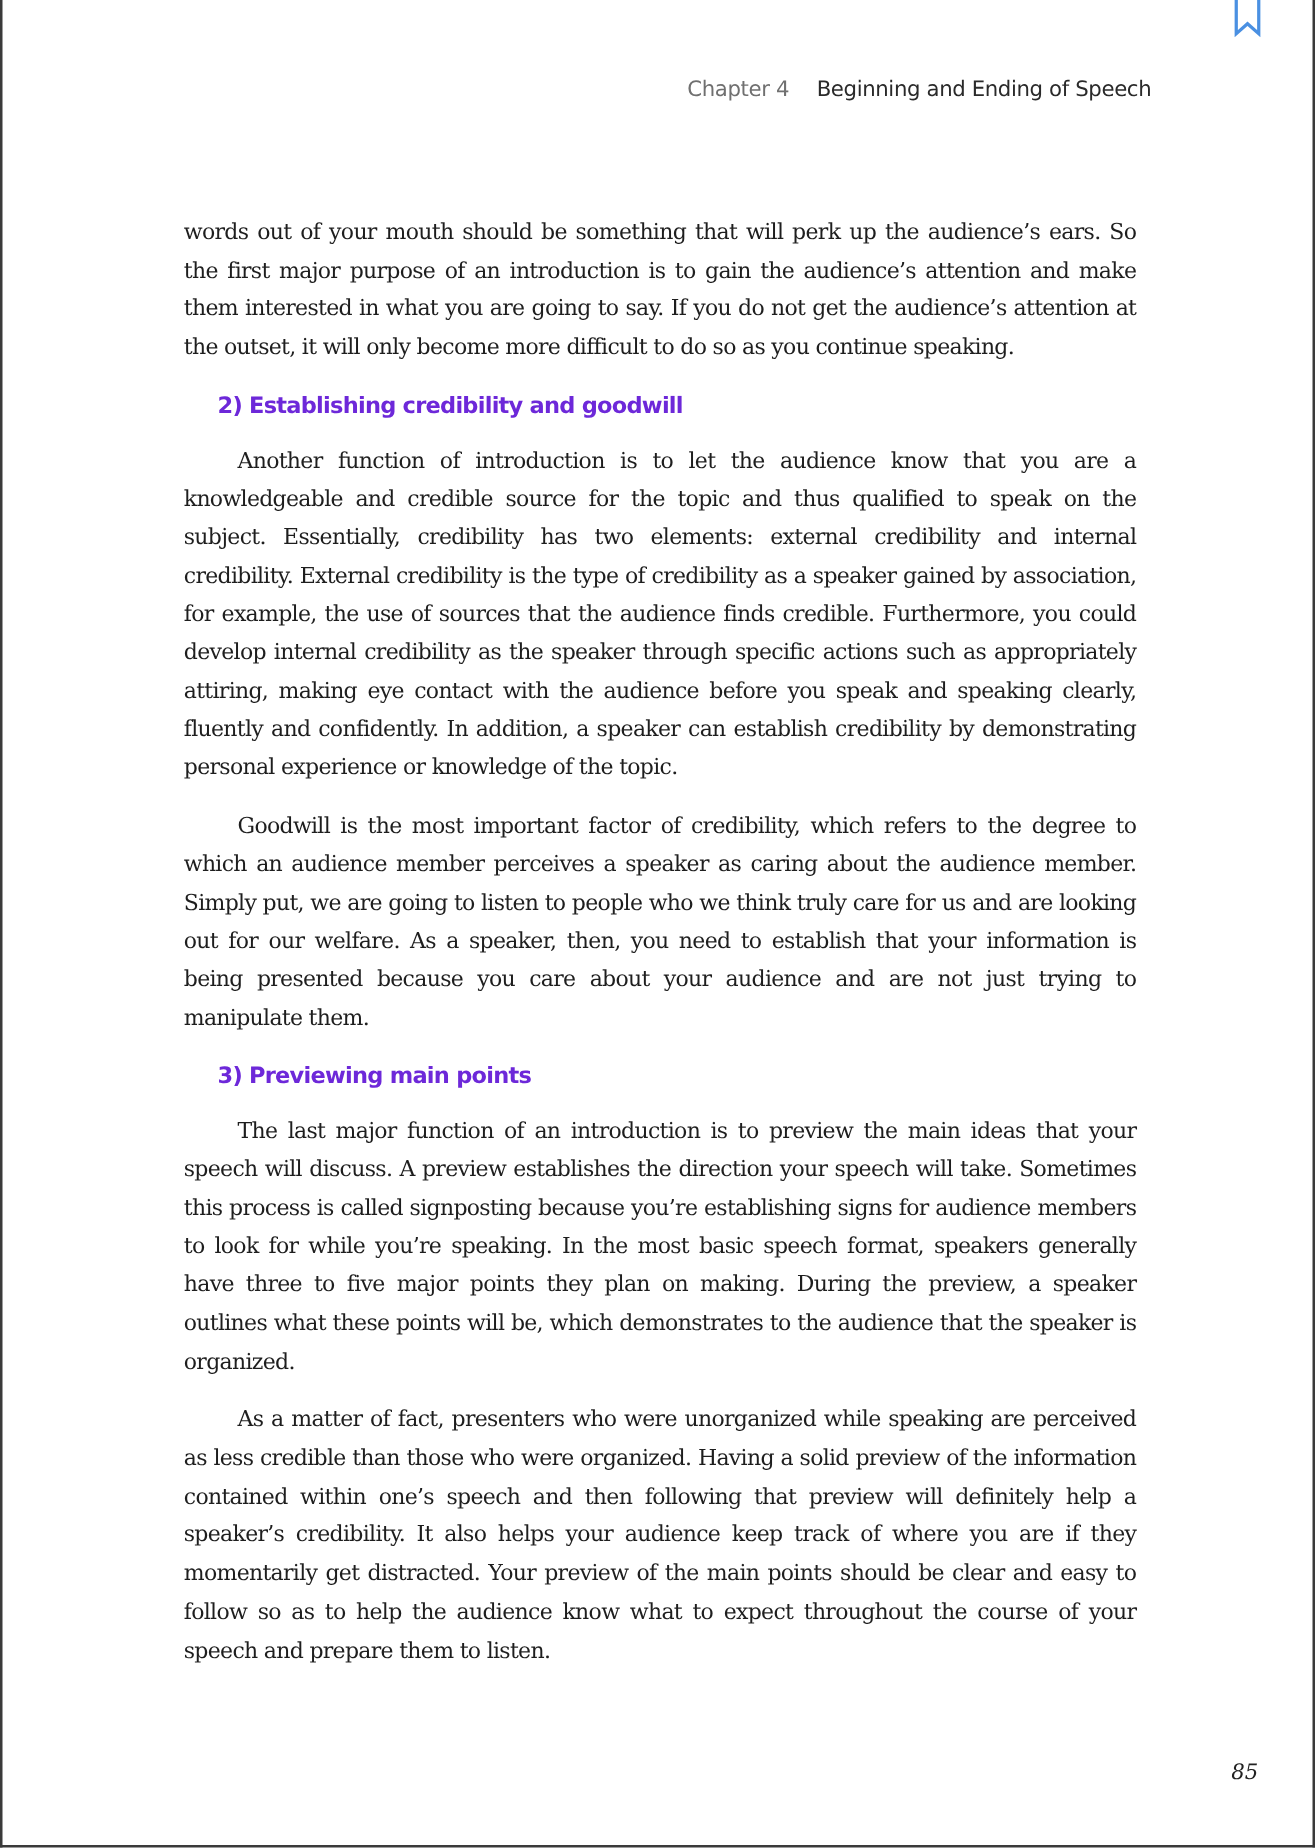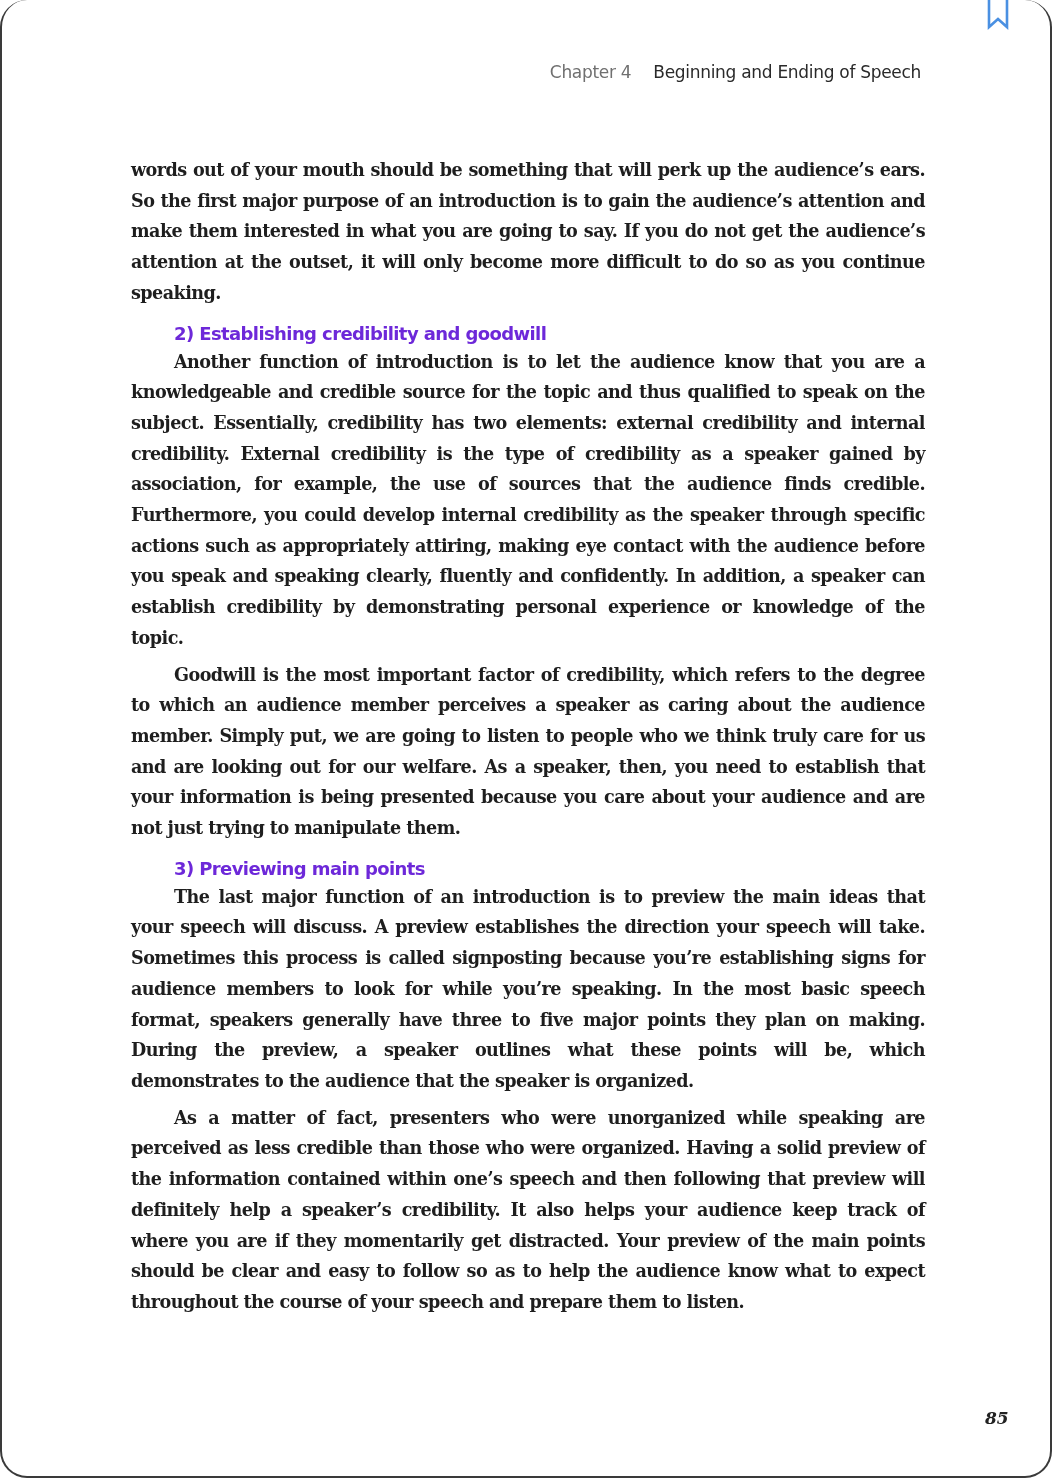--- a/index.html
+++ b/index.html
@@ -2,45 +2,44 @@
 <html><head>
   <meta charset="utf-8">
   <style>
     html, body { margin: 0; padding: 0; background: #ffffff; }
     body { width: 1052px; height: 1478px; position: relative; overflow: hidden; }
     .page {
       position: absolute; left: 0; top: 0; width: 1052px; height: 1478px;
       box-sizing: border-box;
       border-left: 2px solid #3a3a3a; border-right: 2px solid #3a3a3a; border-bottom: 2px solid #3a3a3a;
       background: #ffffff;
-      border-radius: 27px;
     }
     .bookmark { position: absolute; left: 985px; top: 0px; width: 22px; height: 30px; cursor: pointer; }
     .running-head {
       position: absolute; top: 62px; right: 129px;
       font-family: "DejaVu Sans", sans-serif; font-size: 17px; color: #2a2a2a;
       letter-spacing: -0.3px; white-space: nowrap;
     }
     .running-head .chap { color: #707070; margin-right: 22px; }
     .body-text {
       position: absolute; left: 129px; top: 155px; width: 794px;
       font-family: "DejaVu Serif", serif; font-size: 17.6px; line-height: 30.7px;
       color: #1e1e1e; text-align: justify; letter-spacing: -0.55px; word-spacing: 0px;
     }
-    .body-text p { margin: 0; font-weight: bold; }
+    .body-text p { margin: 16px; }
     .body-text p.indent { text-indent: 43px; }
     .body-text p.gap { margin-top: 6px; }
     .subhead {
       font-family: "DejaVu Sans", sans-serif; font-weight: bold; font-size: 18px;
       letter-spacing: -0.6px; color: #6d28d9; padding-left: 43px;
       line-height: 30px; margin-top: 10px; margin-bottom: -2px;
     }
     .page-number {
       position: absolute; left: 983px; top: 1408px;
-      font-family: "DejaVu Serif", serif; font-style: italic; font-weight: bold; font-size: 17px; color: #222;
+      font-family: "DejaVu Serif", serif; font-style: italic; font-weight: normal; font-size: 17px; color: #222;
     }
   </style>
 </head>
 <body>
 
 <div class="page">
 
   <div class="bookmark">
     <svg width="22" height="30" viewBox="0 0 22 30">
       <path d="M2 0 L2 27 L11 19 L20 27 L20 0" fill="none" stroke="#4a90e2" stroke-width="2.6" stroke-linejoin="miter"></path>

